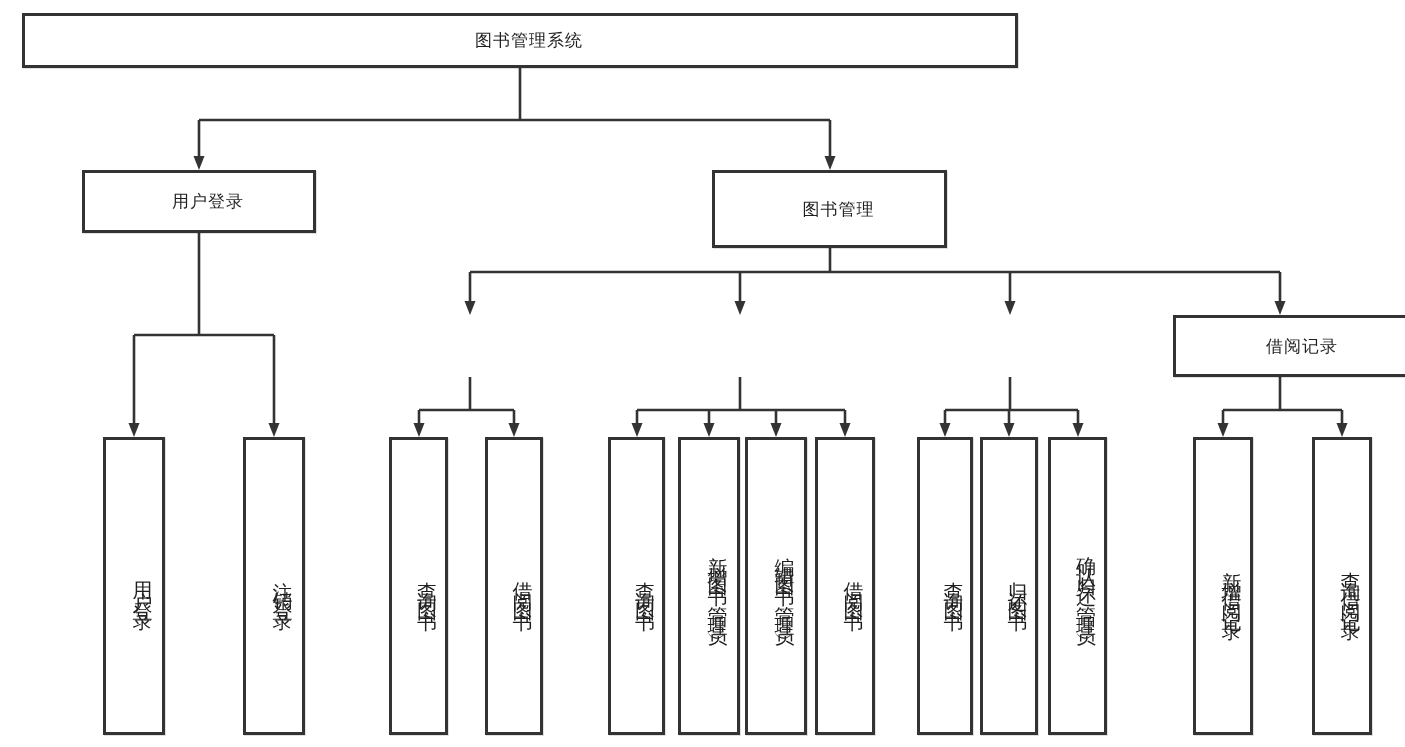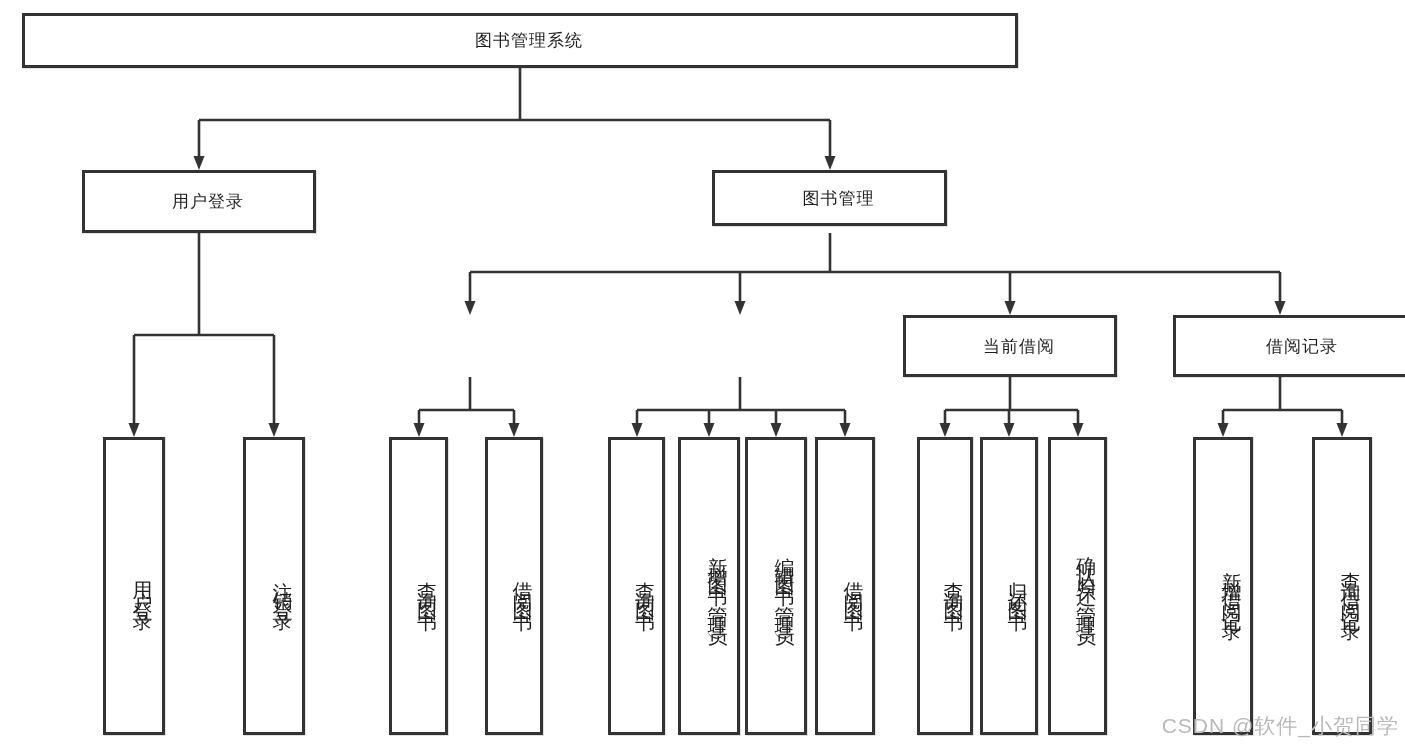--- a/index.html
+++ b/index.html
@@ -127,23 +127,22 @@
     <path d="M1223 410 H1342"></path>
     <path d="M1223 410 V425"></path>
     <path d="M1342 410 V425"></path>
     <polygon points="1223,437 1217.5,423 1228.5,423"></polygon>
     <polygon points="1342,437 1336.5,423 1347.5,423"></polygon>
   </svg>
 
   <div class="node h" style="left:22px;top:13px;width:996px;height:55px;">图书管理系统</div>
 
   <div class="node h" style="left:82px;top:170px;width:234px;height:63px;">用户登录</div>
-  <div class="node h" style="left:712px;top:170px;width:235px;height:56px;">图书管理</div>
+  <div class="node h" style="left:712px;top:170px;width:235px;height:78px;">图书管理</div>
 
-  <div class="node h" style="left:903px;top:315px;width:214px;height:62px;">当前借阅</div>
   <div class="node h" style="left:1173px;top:315px;width:240px;height:62px;">借阅记录</div>
 
   <div class="node v" style="left:103px;top:437px;width:62px;height:298px;">
     <span>用户登录</span>
   </div>
   <div class="node v" style="left:243px;top:437px;width:62px;height:298px;">
     <span>注销登录</span>
   </div>
 
   <div class="node v" style="left:389px;top:437px;width:59px;height:298px;">
@@ -176,15 +175,14 @@
     <span>确认归还（管理员）</span>
   </div>
 
   <div class="node v" style="left:1193px;top:437px;width:60px;height:298px;">
     <span>新增借阅记录</span>
   </div>
   <div class="node v" style="left:1312px;top:437px;width:60px;height:298px;">
     <span>查询借阅记录</span>
   </div>
 
-  <div class="watermark">CSDN @软件_小贺同学</div>
 
 </div>
 
 </body></html>

